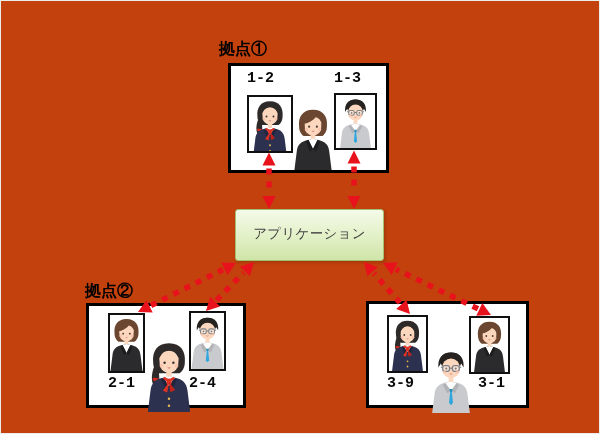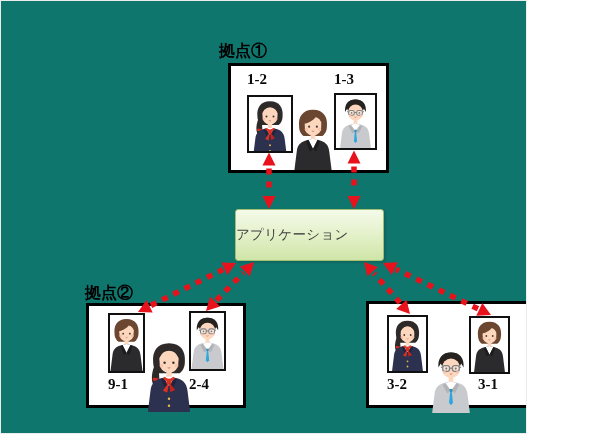--- a/index.html
+++ b/index.html
@@ -1,19 +1,19 @@
 <!DOCTYPE html>
 <html><head>
 <meta charset="utf-8">
 <style>
   html,body{margin:0;padding:0;background:#fff;}
   .stage{
-    position:relative;width:527px;height:434px;background:#0f766e;
+    position:relative;width:600px;height:434px;background:#c2410c;
     border:1px solid #ececec;box-sizing:border-box;overflow:hidden;
-    font-family:Liberation Serif, serif;
+    font-family:Liberation Mono, monospace;
   }
   .site-label{
     position:absolute;font-size:16px;font-weight:700;color:#000;
     white-space:nowrap;line-height:1.1;
   }
   .site-box{
     position:absolute;border:3px solid #000;background:#fff;box-sizing:border-box;
   }
   .frame{
     position:absolute;border:2px solid #101010;background:#fff;box-sizing:border-box;
@@ -23,21 +23,21 @@
   .person{position:absolute;overflow:hidden;}
   .tile-label{
     position:absolute;font-size:15px;font-weight:700;color:#0a0a0a;
     text-align:left;line-height:1.1;
   }
   .server-box{
     position:absolute;left:234px;top:208px;width:149px;height:52px;
     border:1px solid #a2bf72;border-radius:3px;box-sizing:border-box;
     background:linear-gradient(180deg,#f4fae9 0%,#e2f0c6 55%,#cfe5a8 100%);
     box-shadow:1.5px 1.5px 2.5px rgba(0,0,0,0.13);
-    display:flex;flex-direction:column;justify-content:center;align-items:flex-start;
+    display:flex;flex-direction:column;justify-content:center;align-items:center;
   }
   .server-box div{
     font-size:13.5px;color:#3f3f3f;line-height:1.45;white-space:nowrap;letter-spacing:.3px;
   }
   .arrows{position:absolute;left:0;top:0;width:600px;height:434px;pointer-events:none;}
   .defs-holder{position:absolute;width:0;height:0;overflow:hidden;}
 </style>
 </head>
 <body>
 
@@ -143,40 +143,40 @@
   <div class="frame" style="left:107px;top:312px;width:37px;height:60px;">
     <svg viewBox="0 0 60 84" preserveAspectRatio="xMidYMin slice">
         <use href="#p-woman-brown"></use>
       </svg>
   </div>
   <div class="frame" style="left:188px;top:310px;width:37px;height:60px;">
     <svg viewBox="0 0 60 84" preserveAspectRatio="xMidYMin slice">
         <use href="#p-man-glasses"></use>
       </svg>
   </div>
-  <div class="tile-label" style="left:107px;top:375px;width:37px;">9-1</div>
+  <div class="tile-label" style="left:107px;top:375px;width:37px;">2-1</div>
   <div class="tile-label" style="left:188px;top:375px;width:37px;">2-4</div>
   <div class="person" style="left:147px;top:337px;width:42px;height:74px;">
     <svg viewBox="0 0 60 84" preserveAspectRatio="xMidYMin slice">
         <use href="#p-woman-scarf"></use>
       </svg>
   </div>
 
   <div class="site-box" style="left:365px;top:300px;width:163px;height:107px;"></div>
   <div class="frame" style="left:386px;top:314px;width:41px;height:58px;">
     <svg viewBox="0 0 60 84" preserveAspectRatio="xMidYMin slice">
         <use href="#p-woman-scarf"></use>
       </svg>
   </div>
   <div class="frame" style="left:468px;top:315px;width:41px;height:58px;">
     <svg viewBox="0 0 60 84" preserveAspectRatio="xMidYMin slice">
         <use href="#p-woman-brown"></use>
       </svg>
   </div>
-  <div class="tile-label" style="left:386px;top:375px;width:41px;">3-2</div>
+  <div class="tile-label" style="left:386px;top:375px;width:41px;">3-9</div>
   <div class="tile-label" style="left:477px;top:375px;width:41px;">3-1</div>
   <div class="person" style="left:428px;top:346px;width:44px;height:66px;">
     <svg viewBox="0 0 60 84" preserveAspectRatio="xMidYMin slice">
         <use href="#p-man-glasses"></use>
       </svg>
   </div>
 
   <svg class="arrows" viewBox="0 0 600 434">
     <g fill="#e8121c" stroke="none">
       <polygon points="268,151.5 261.5,164.5 274.5,164.5"></polygon>

